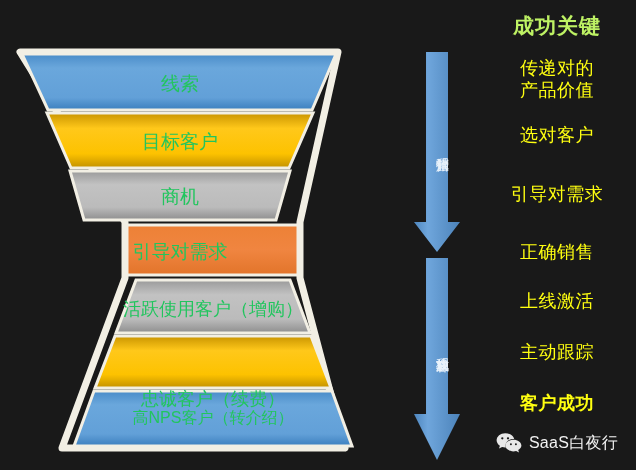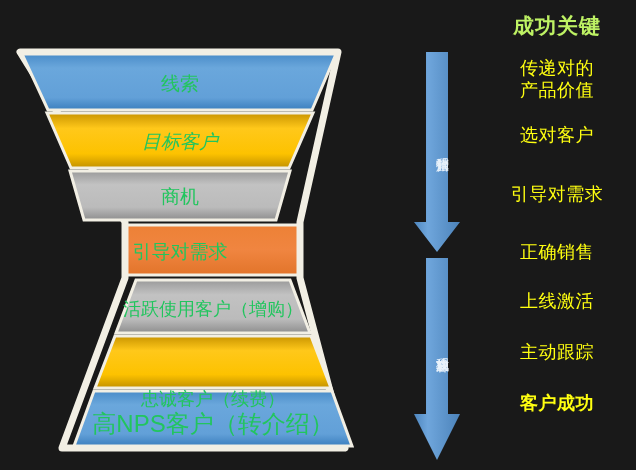--- a/index.html
+++ b/index.html
@@ -149,26 +149,26 @@
       <path d="M 127,225 L 298,225 L 298,275 L 127,275 Z" fill="url(#gOrange)" stroke="#F2EFE4" stroke-width="3"></path>
 
       <path d="M 136,280 L 290,280 L 310,333 L 116,333 Z" fill="url(#gGray)" stroke="#F2EFE4" stroke-width="3"></path>
 
       <path d="M 115,336 L 311,336 L 331,388 L 95,388 Z" fill="url(#gYellow)" stroke="#F2EFE4" stroke-width="3"></path>
 
       <path d="M 94,391 L 332,391 L 352,446 L 74,446 Z" fill="url(#gBlue)" stroke="#F2EFE4" stroke-width="3"></path>
     </svg>
 
     <div class="band-label" style="top:71px;  left:60px;  width:240px; font-size:19px;">线索</div>
-    <div class="band-label" style="top:129px; left:60px;  width:240px; font-size:19px;font-style:italic;">目标客户</div>
+    <div class="band-label" style="top:129px; left:60px;  width:240px; font-size:19px;">目标客户</div>
     <div class="band-label" style="top:184px; left:60px;  width:240px; font-size:19px;">商机</div>
     <div class="band-label" style="top:239px; left:60px;  width:240px; font-size:19px;">引导对需求</div>
     <div class="band-label" style="top:297px; left:43px;  width:340px; font-size:18px;">活跃使用客户（增购）</div>
     <div class="band-label" style="top:352px; left:43px;  width:340px; font-size:18px;margin-top:35px;">忠诚客户（续费）</div>
-    <div class="band-label" style="top:408px; left:43px;  width:340px; font-size:24px;">高NPS客户（转介绍）</div>
+    <div class="band-label" style="top:408px; left:43px;  width:340px; font-size:16px;">高NPS客户（转介绍）</div>
   </div>
 
   <div id="arrow-col">
     <svg width="70" height="470" viewBox="0 0 70 470">
       <defs>
         <linearGradient id="gArrow" x1="0" y1="0" x2="1" y2="0">
           <stop offset="0%" stop-color="#4E86BE"></stop>
           <stop offset="30%" stop-color="#6FA6DC"></stop>
           <stop offset="100%" stop-color="#4C83BA"></stop>
         </linearGradient>
@@ -195,15 +195,32 @@
     <div class="key-item" style="top:124px;">选对客户</div>
 
     <div class="key-item" style="top:241px;">正确销售</div>
 
     <div class="key-item" style="top:290px;">上线激活</div>
 
     <div class="key-item" style="top:341px;">主动跟踪</div>
 
     <div class="key-item bold" style="top:392px;">客户成功</div>
 
+    <div id="brand">
+      <svg class="wechat-icon" width="26" height="22" viewBox="0 0 26 22">
+        <path d="M9.2,1.2 C4.4,1.2 0.6,4.4 0.6,8.3 C0.6,10.5 1.9,12.5 3.9,13.8
+                 L3.0,16.6 L6.1,15.0 C7.1,15.3 8.1,15.4 9.2,15.4
+                 C9.4,15.4 9.6,15.4 9.8,15.4 C9.6,14.8 9.5,14.2 9.5,13.6
+                 C9.5,9.9 13.0,6.9 17.3,6.9 C17.6,6.9 17.9,6.9 18.2,7.0
+                 C17.4,3.6 13.7,1.2 9.2,1.2 Z" fill="#e8e8e8"></path>
+        <circle cx="6.3" cy="6.3" r="1.15" fill="#191919"></circle>
+        <circle cx="12.0" cy="6.3" r="1.15" fill="#191919"></circle>
+        <path d="M25.4,13.6 C25.4,10.4 21.8,7.8 17.4,7.8 C13.0,7.8 9.4,10.4 9.4,13.6
+                 C9.4,16.8 13.0,19.4 17.4,19.4 C18.4,19.4 19.3,19.3 20.1,19.0
+                 L23.0,20.5 L22.2,18.0 C24.1,16.9 25.4,15.3 25.4,13.6 Z" fill="#e8e8e8"></path>
+        <circle cx="14.9" cy="12.2" r="0.95" fill="#191919"></circle>
+        <circle cx="19.9" cy="12.2" r="0.95" fill="#191919"></circle>
+      </svg>
+      <span id="brand-name">SaaS白夜行</span>
+    </div>
   </div>
 
 </div>
 
 </body></html>

